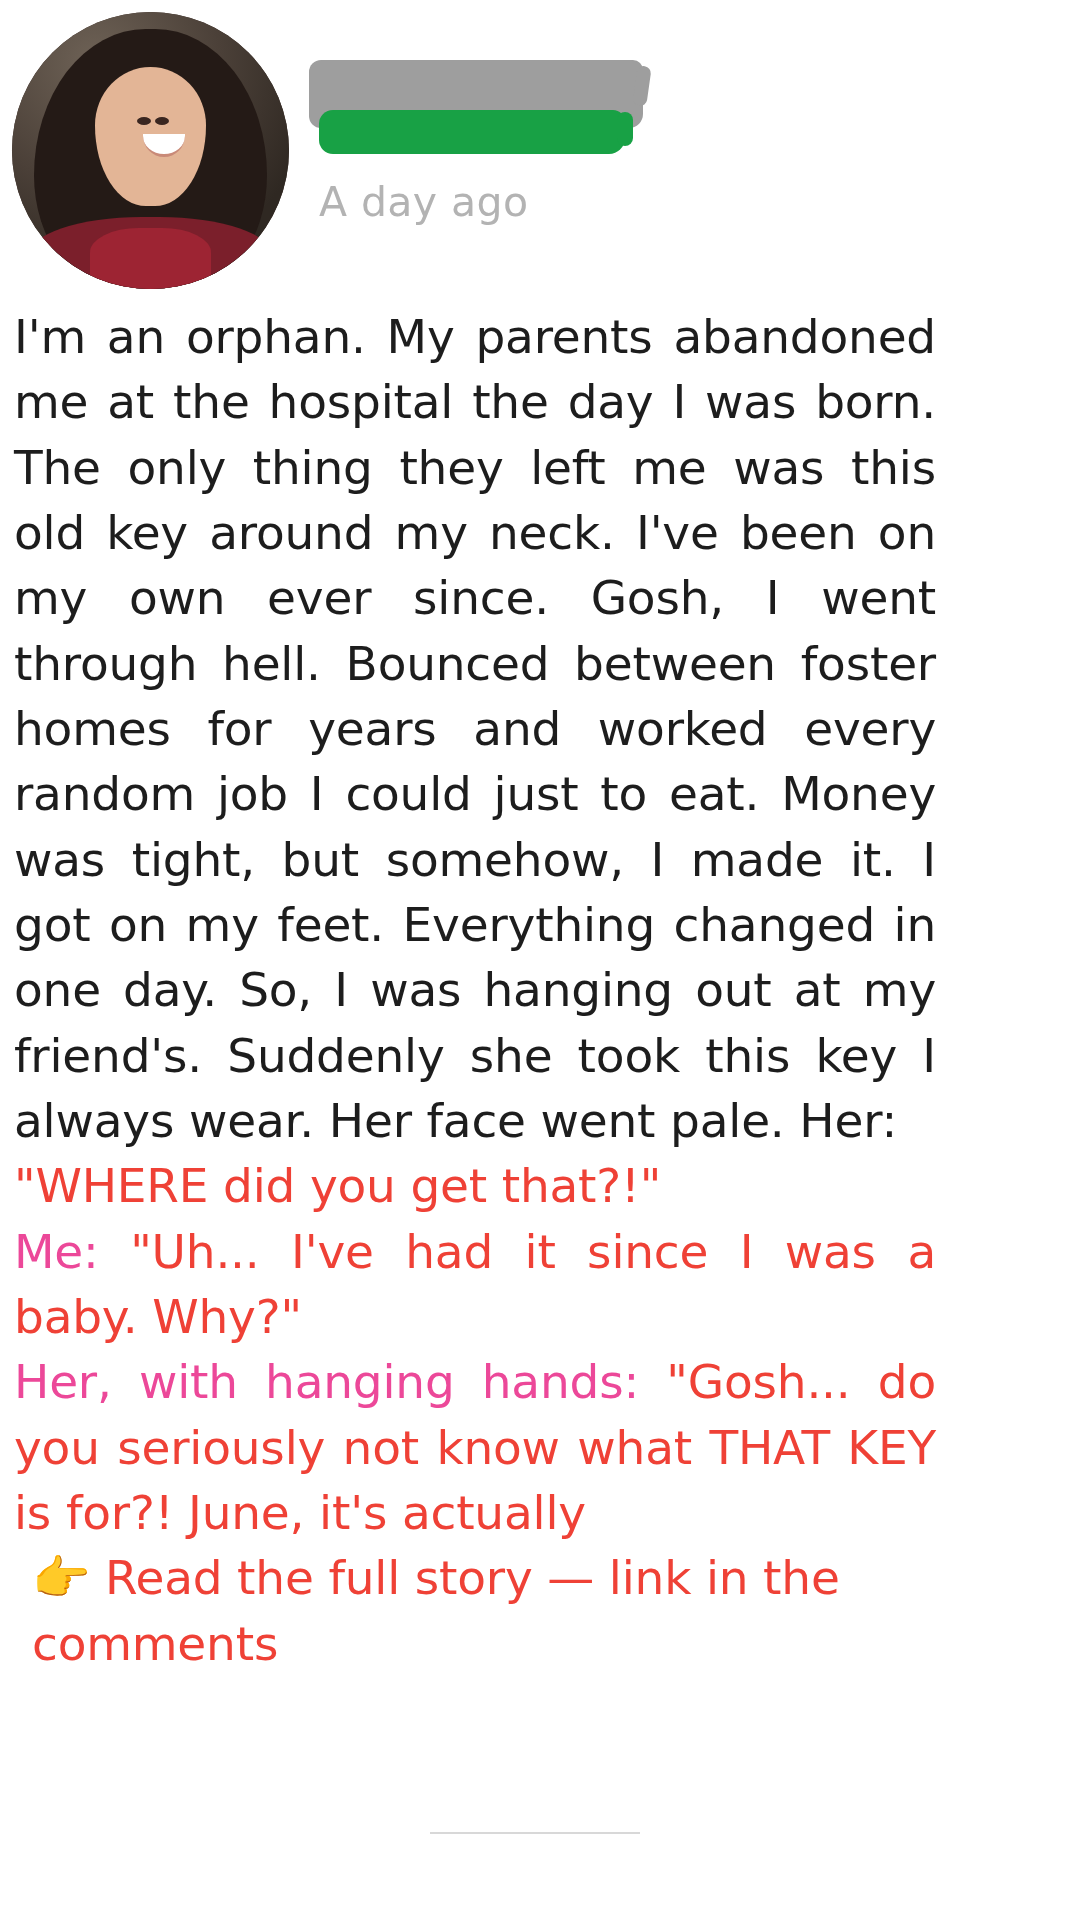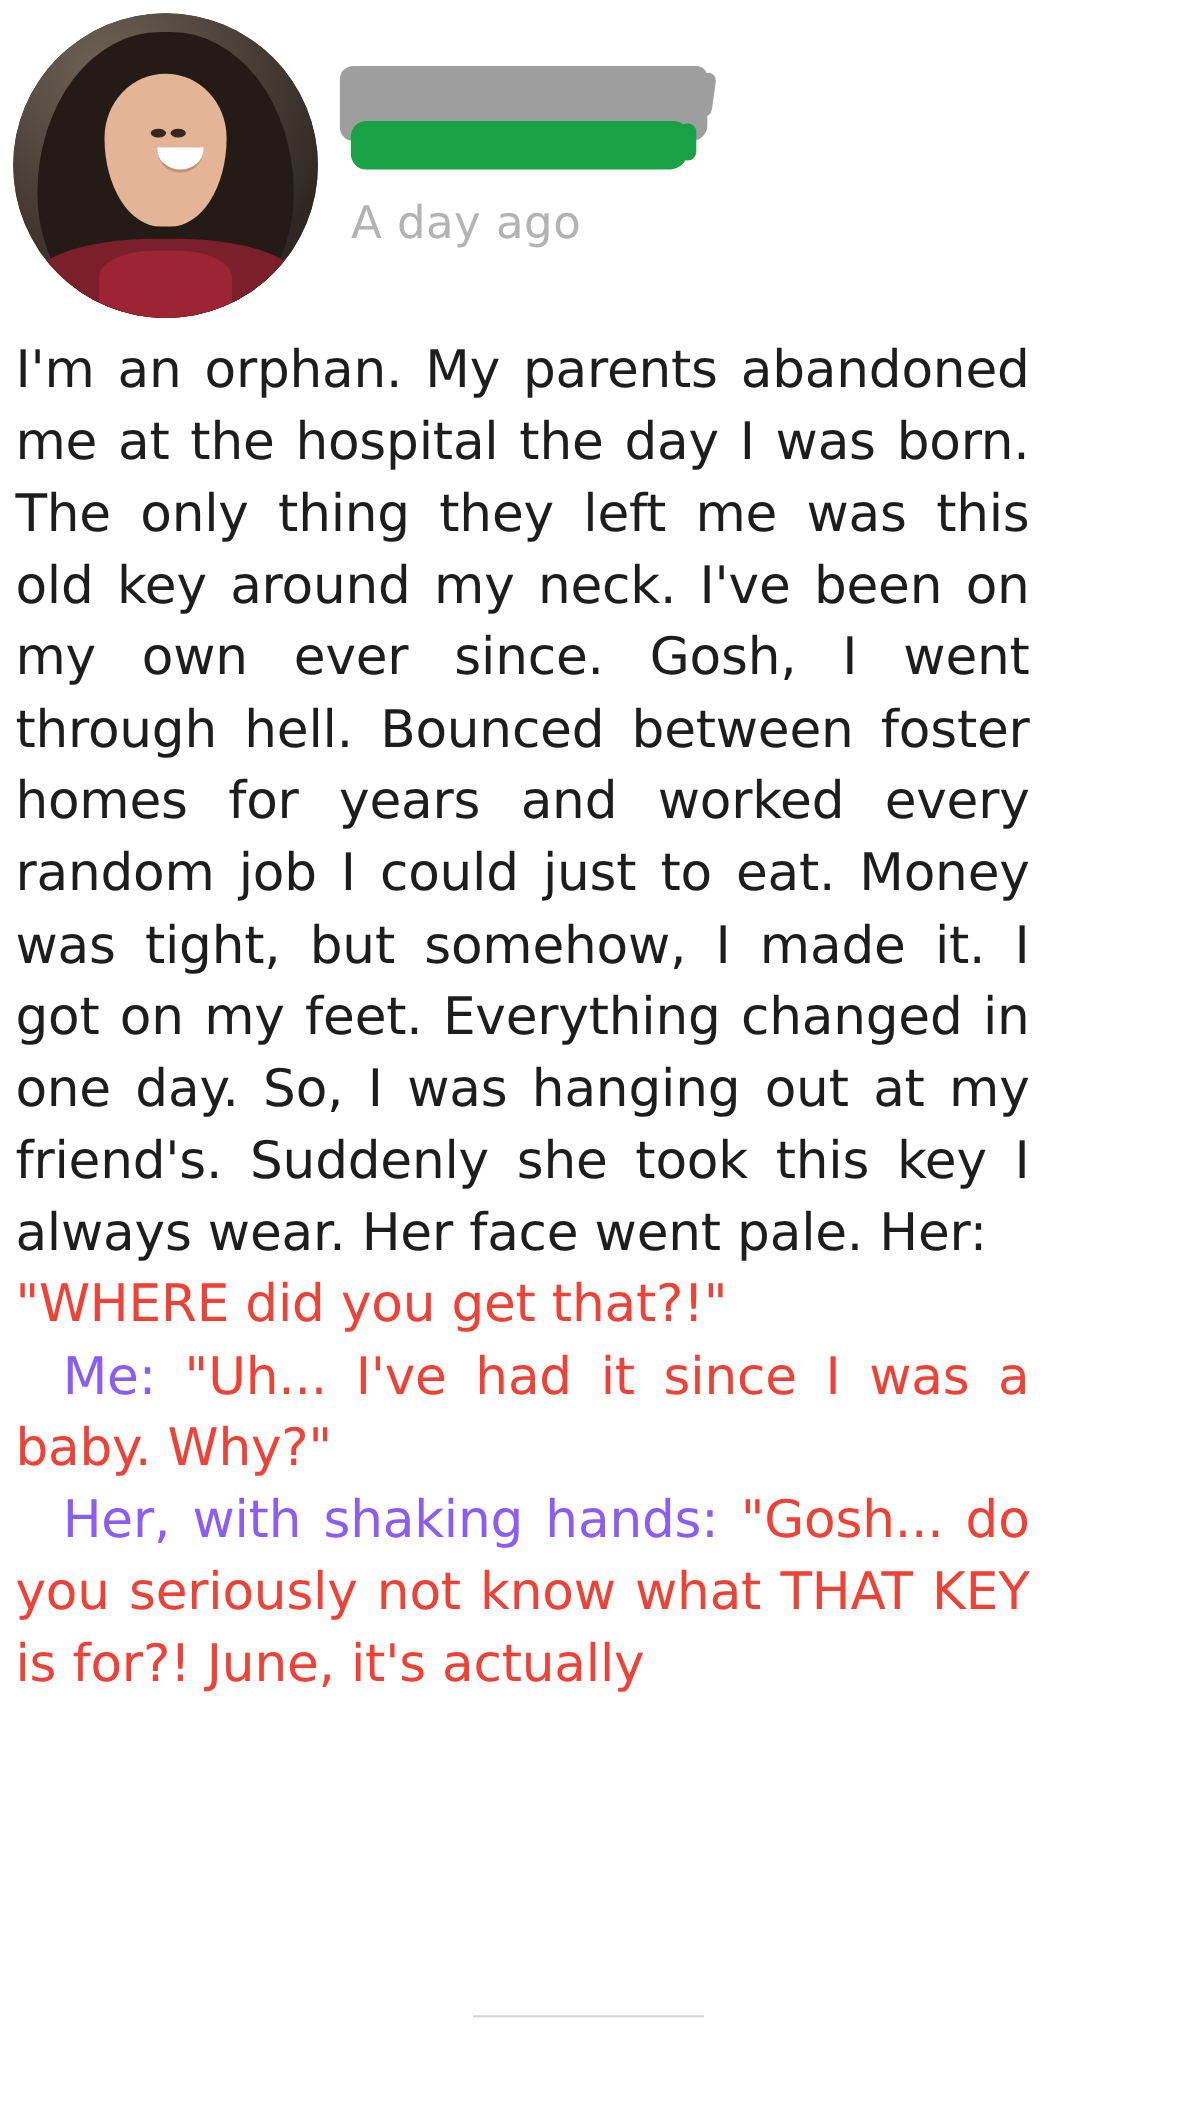--- a/index.html
+++ b/index.html
@@ -167,21 +167,21 @@
     line-height: 1.39;
     color: #1d1d1d;
     text-align: justify;
     text-justify: inter-word;
     letter-spacing: -0.2px;
   }
   .body-text p {
     margin: 0;
   }
   .q-red { color: #ef4136; }
-  .blk { color: #8b5cf6; margin-left: 43px; }
+  .blk { color: #ec4899; }
   .no-justify { text-align: left; }
   .cta {
     text-align: left;
     color: #ef4136;
     padding-left: 18px;
   }
   .cta .pointer { color: #f2a83b; }
   .fade-line {
     position: absolute;
     left: 430px;
@@ -226,21 +226,25 @@
 
     <p class="no-justify">
       <span class="q-red">"WHERE did you get that?!"</span>
     </p>
 
     <p>
       <span class="blk">Me: </span><span class="q-red">"Uh... I've had it since I was a baby. Why?"</span>
     </p>
 
     <p>
-      <span class="blk">Her, with shaking hands: </span><span class="q-red">"Gosh... do you seriously not know what THAT KEY is for?! June, it's actually</span>
-    </p>
-
+      <span class="blk">Her, with hanging hands: </span><span class="q-red">"Gosh... do you seriously not know what THAT KEY is for?! June, it's actually</span>
+    </p>
+
+    <p class="cta">
+      <span class="pointer">👉</span>
+      <span>Read the full story — link in the comments</span>
+    </p>
 
   </div>
 
   <div class="fade-line"></div>
 
 </div>
 
 </body></html>

